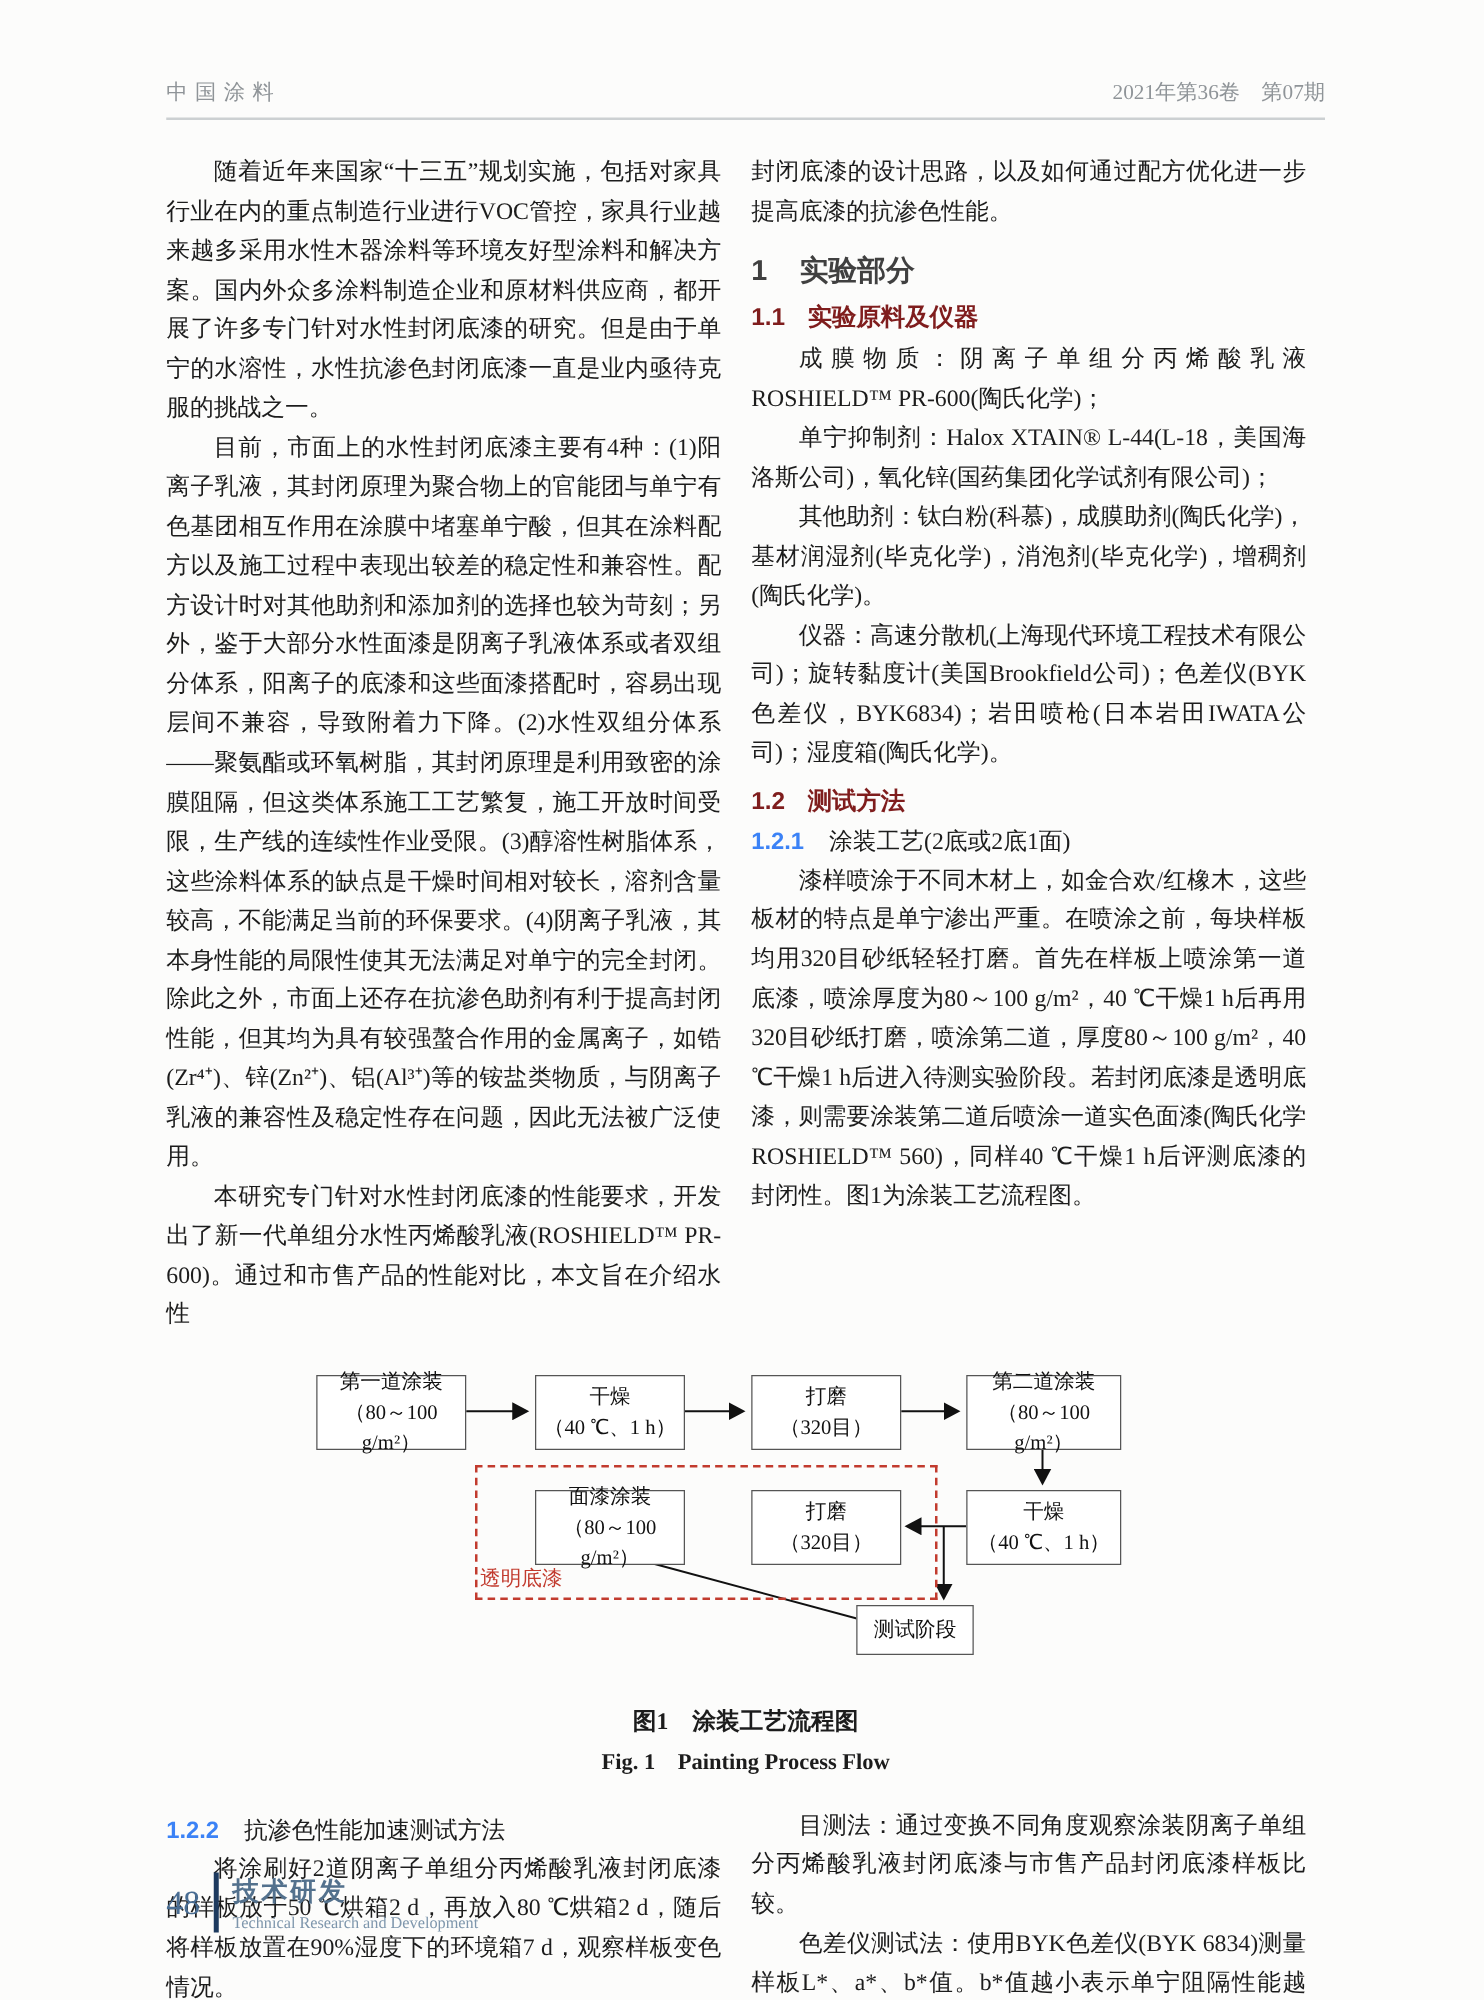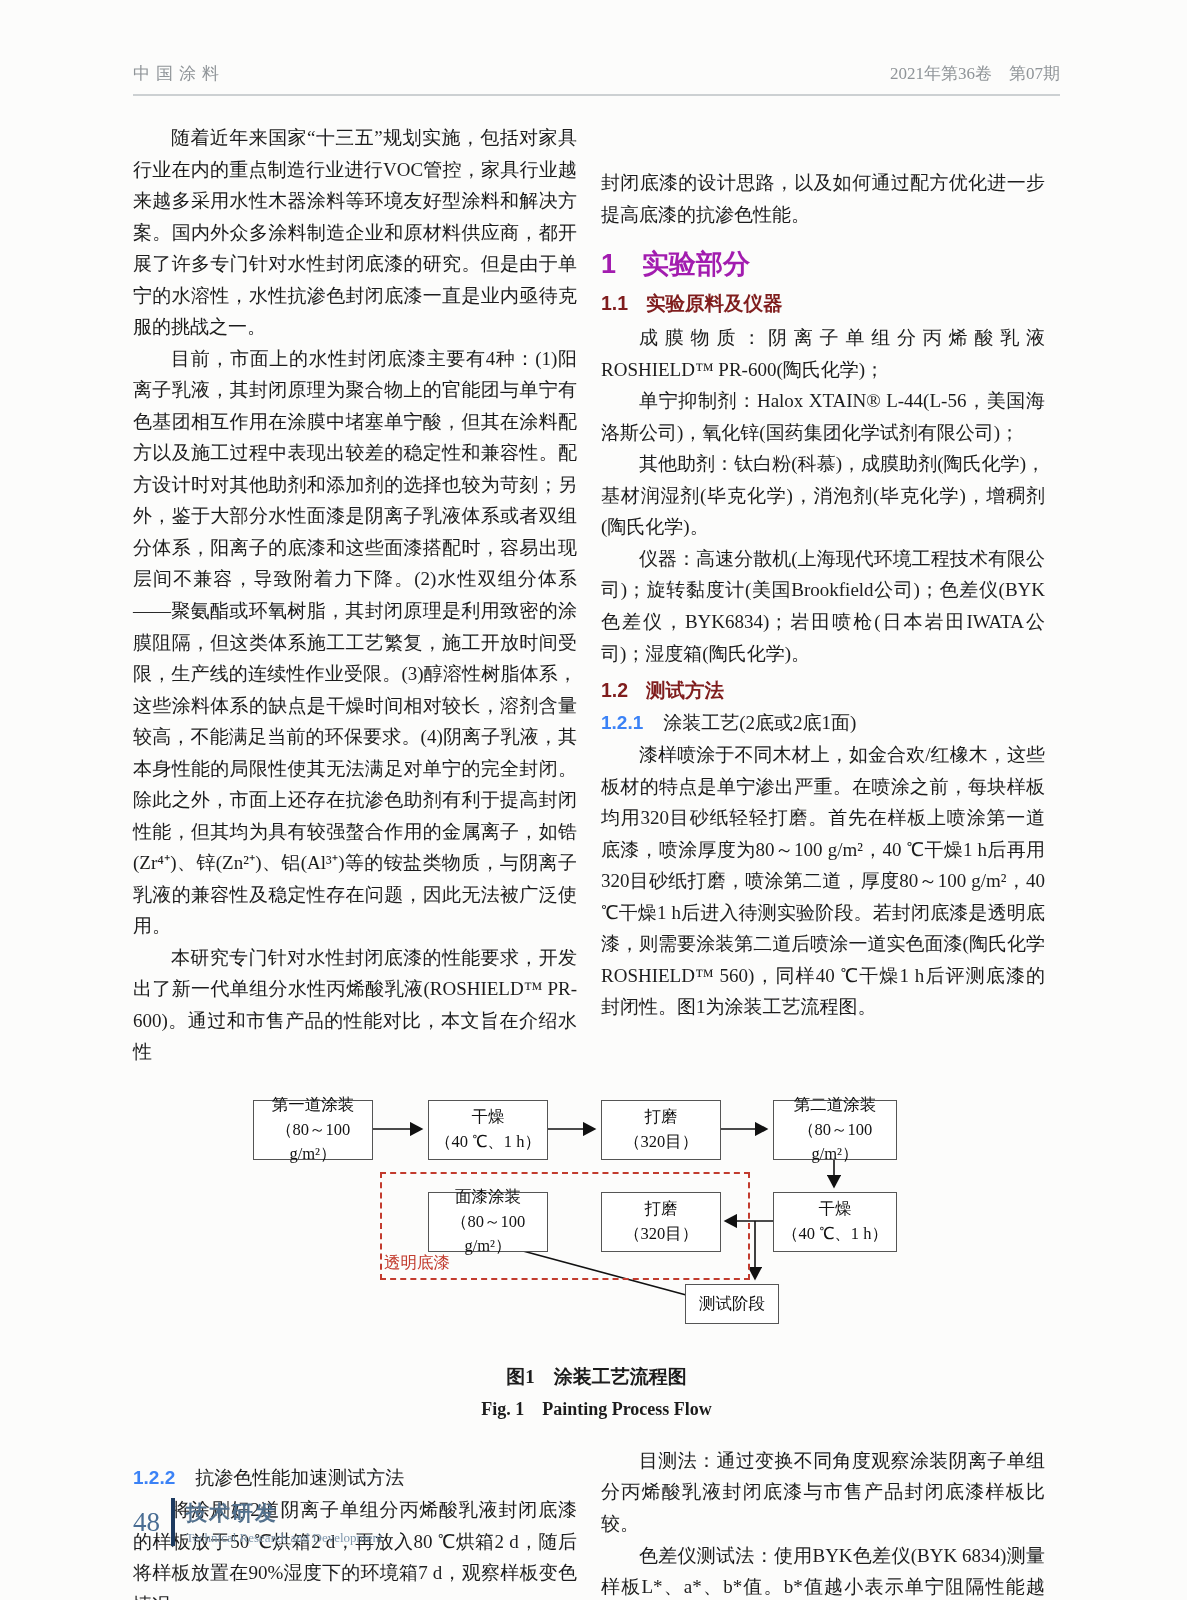--- a/index.html
+++ b/index.html
@@ -10,31 +10,31 @@
   }
   .page { padding:62px 127px 0 133px; position:relative; }
 
   
   .hdr { display:flex; justify-content:space-between; align-items:baseline;
          font-size:17px; color:#8f9498; }
   .hdr .jname { letter-spacing:6px; }
   .hdr-rule { border-bottom:2px solid #ccd0d2; margin-top:9px; }
 
   
-  .cols { display:flex; gap:24px;align-items:center; }
+  .cols { display:flex; gap:24px; }
   .top-cols { margin-top:26px; }
   .bottom-cols { margin-top:24px; }
   .col { width:444px; }
 
   p.body { font-size:19px; line-height:1.66; text-align:justify;
            margin:0; text-indent:2em; }
   p.noind { text-indent:0; }
 
-  .h1 { color:#a21caf; font-family:"Liberation Sans",sans-serif;
-        font-size:27px; font-weight:bold; margin:16px 0 8px; }
+  .h1 { color:#404040; font-family:"Liberation Sans",sans-serif;
+        font-size:23px; font-weight:bold; margin:16px 0 8px; }
   .h1 .num { margin-right:26px; }
   .h2 { color:#7f1d1d; font-family:"Liberation Sans",sans-serif;
         font-size:19.5px; font-weight:bold; margin:8px 0 5px; }
   .h2 .num { margin-right:18px; }
   .h3 { font-size:19px; font-weight:normal; margin:6px 0 3px; color:#1c1c1c; }
   .h3 .num { color:#3b82f6; font-family:"Liberation Sans",sans-serif;
              font-weight:bold; margin-right:20px; }
 
   
   .fig { position:relative; width:927px; height:252px; margin-top:20px; }
@@ -78,21 +78,21 @@
     </div>
     <div class="col">
       <p class="body noind">封闭底漆的设计思路，以及如何通过配方优化进一步提高底漆的抗渗色性能。</p>
       <div class="h1">
         <span class="num">1</span><span>实验部分</span>
       </div>
       <div class="h2">
         <span class="num">1.1</span><span>实验原料及仪器</span>
       </div>
       <p class="body">成膜物质：阴离子单组分丙烯酸乳液ROSHIELD™ PR-600(陶氏化学)；</p>
-      <p class="body">单宁抑制剂：Halox XTAIN® L-44(L-56，美国海洛斯公司)，氧化锌(国药集团化学试剂有限公司)；</p>
+      <p class="body">单宁抑制剂：Halox XTAIN® L-44(L-18，美国海洛斯公司)，氧化锌(国药集团化学试剂有限公司)；</p>
       <p class="body">其他助剂：钛白粉(科慕)，成膜助剂(陶氏化学)，基材润湿剂(毕克化学)，消泡剂(毕克化学)，增稠剂(陶氏化学)。</p>
       <p class="body">仪器：高速分散机(上海现代环境工程技术有限公司)；旋转黏度计(美国Brookfield公司)；色差仪(BYK色差仪，BYK6834)；岩田喷枪(日本岩田IWATA公司)；湿度箱(陶氏化学)。</p>
       <div class="h2">
         <span class="num">1.2</span><span>测试方法</span>
       </div>
       <div class="h3">
         <span class="num">1.2.1</span><span>涂装工艺(2底或2底1面)</span>
       </div>
       <p class="body">漆样喷涂于不同木材上，如金合欢/红橡木，这些板材的特点是单宁渗出严重。在喷涂之前，每块样板均用320目砂纸轻轻打磨。首先在样板上喷涂第一道底漆，喷涂厚度为80～100 g/m²，40 ℃干燥1 h后再用320目砂纸打磨，喷涂第二道，厚度80～100 g/m²，40 ℃干燥1 h后进入待测实验阶段。若封闭底漆是透明底漆，则需要涂装第二道后喷涂一道实色面漆(陶氏化学ROSHIELD™ 560)，同样40 ℃干燥1 h后评测底漆的封闭性。图1为涂装工艺流程图。</p>
     </div>

